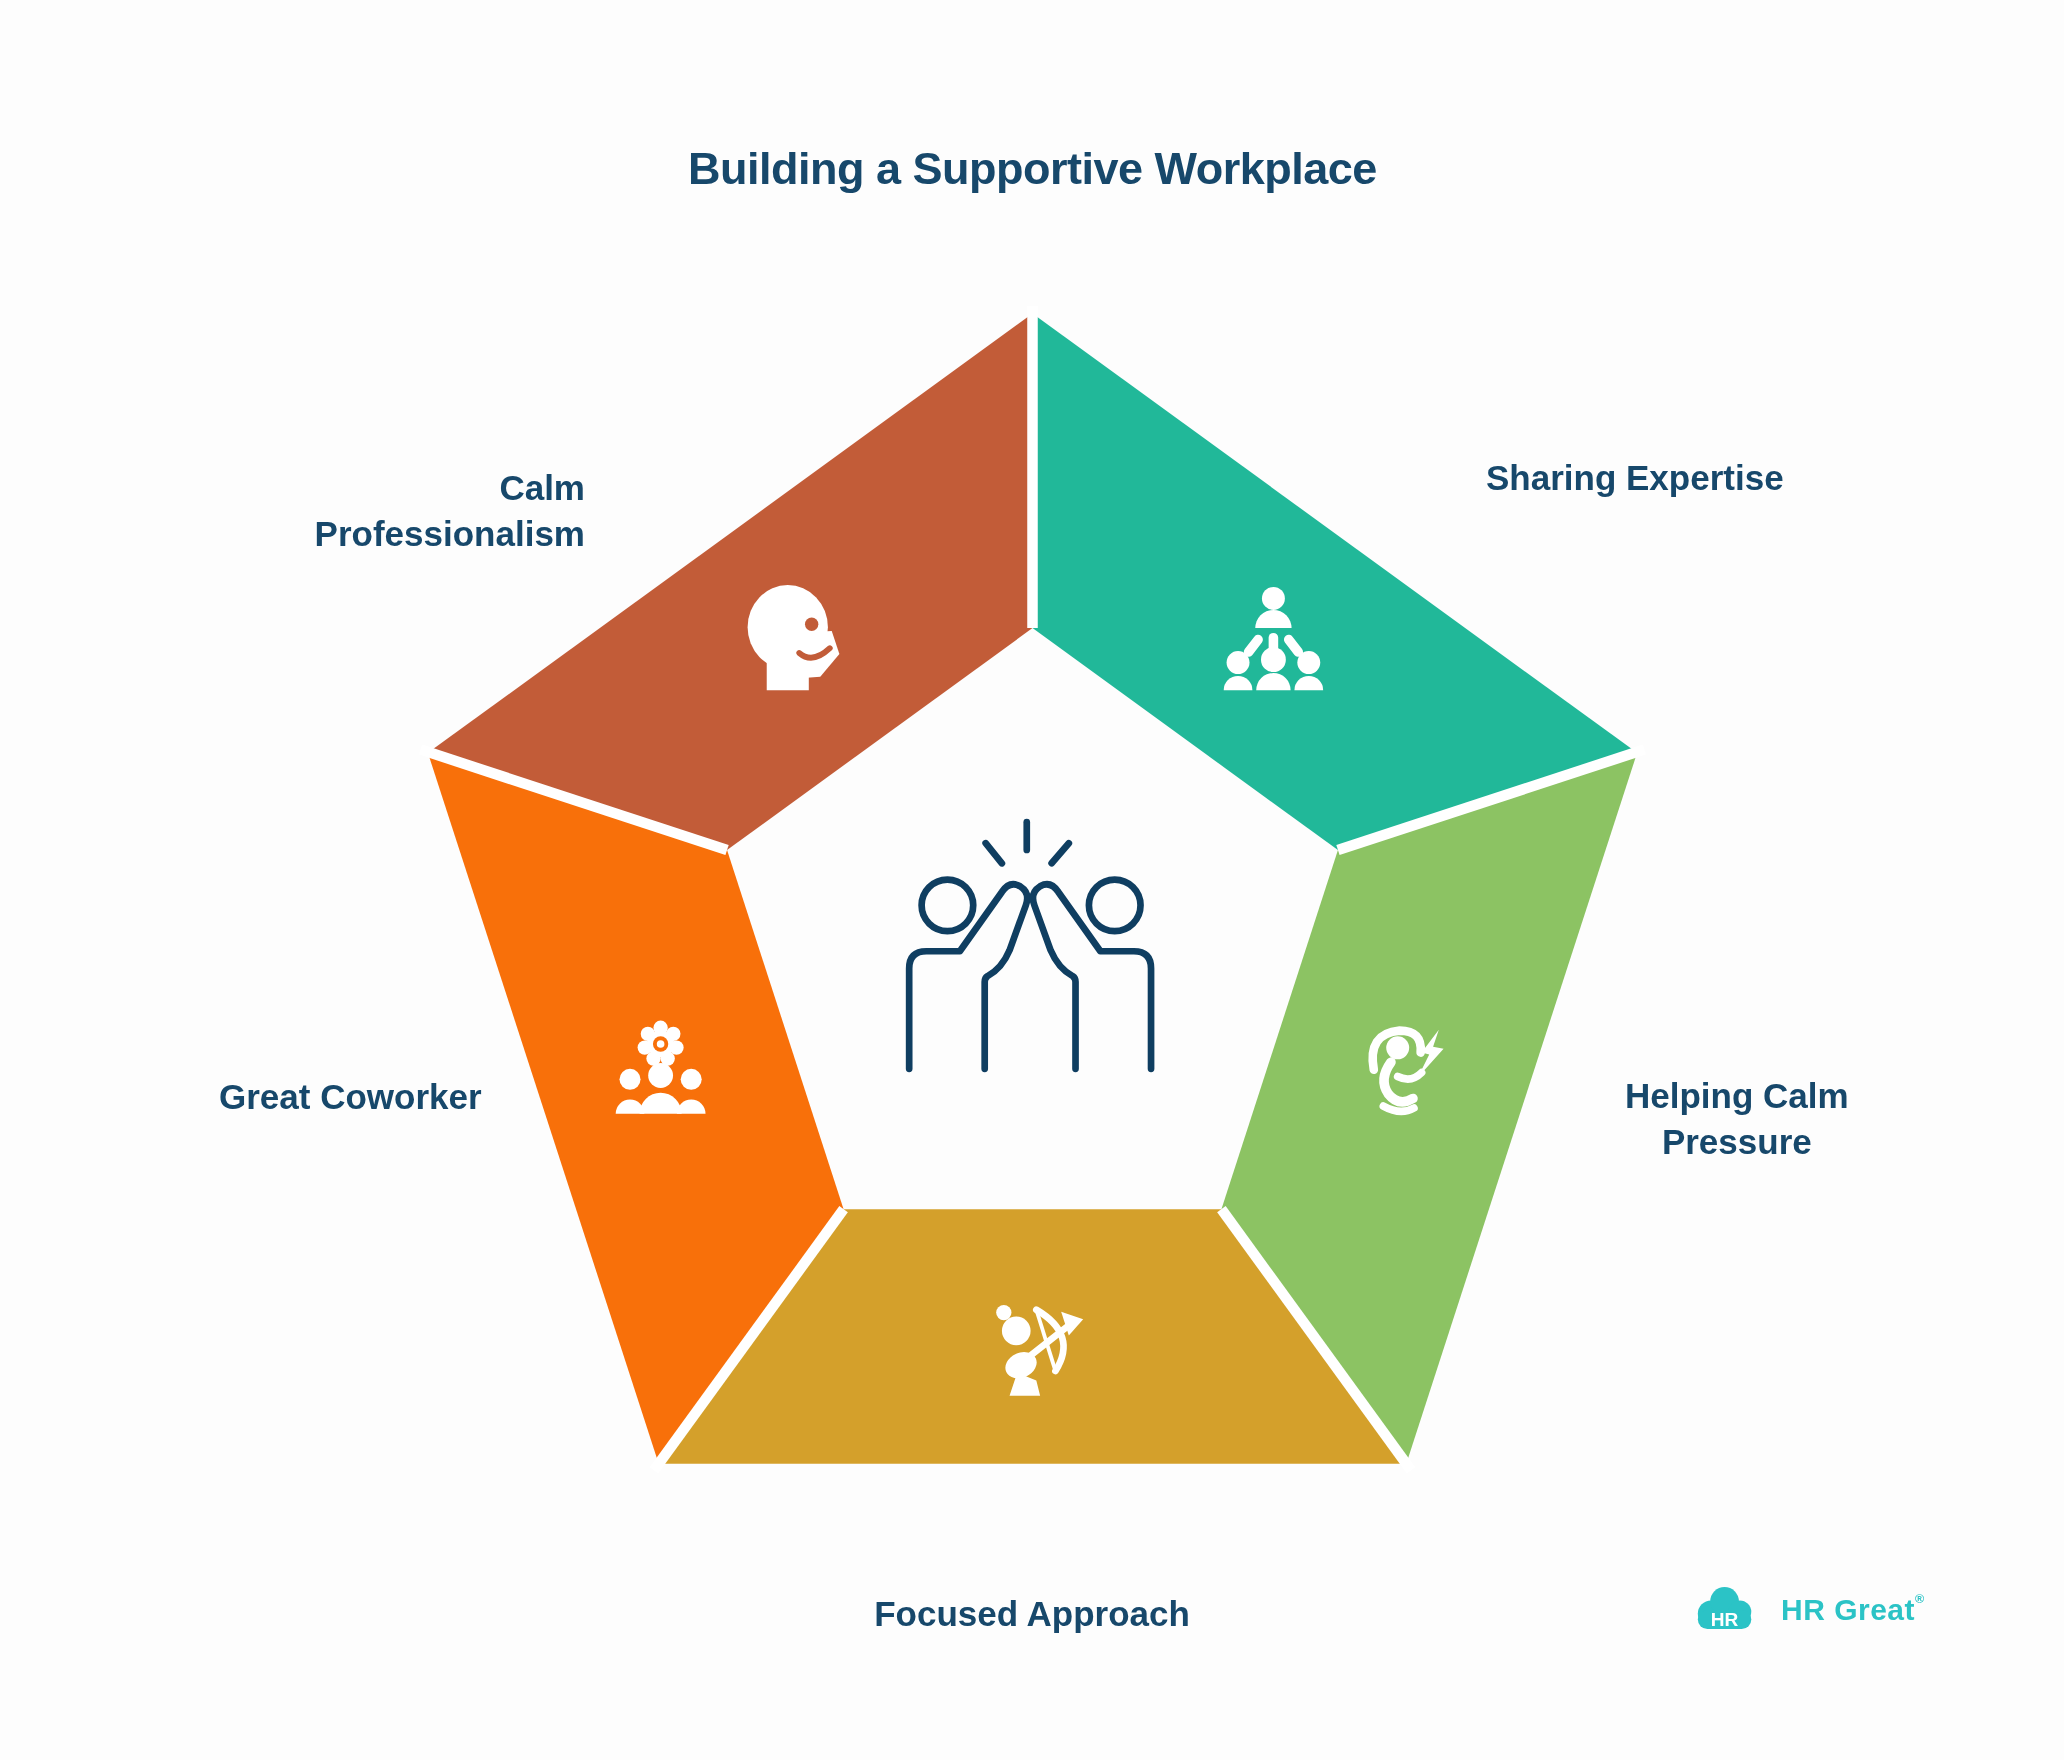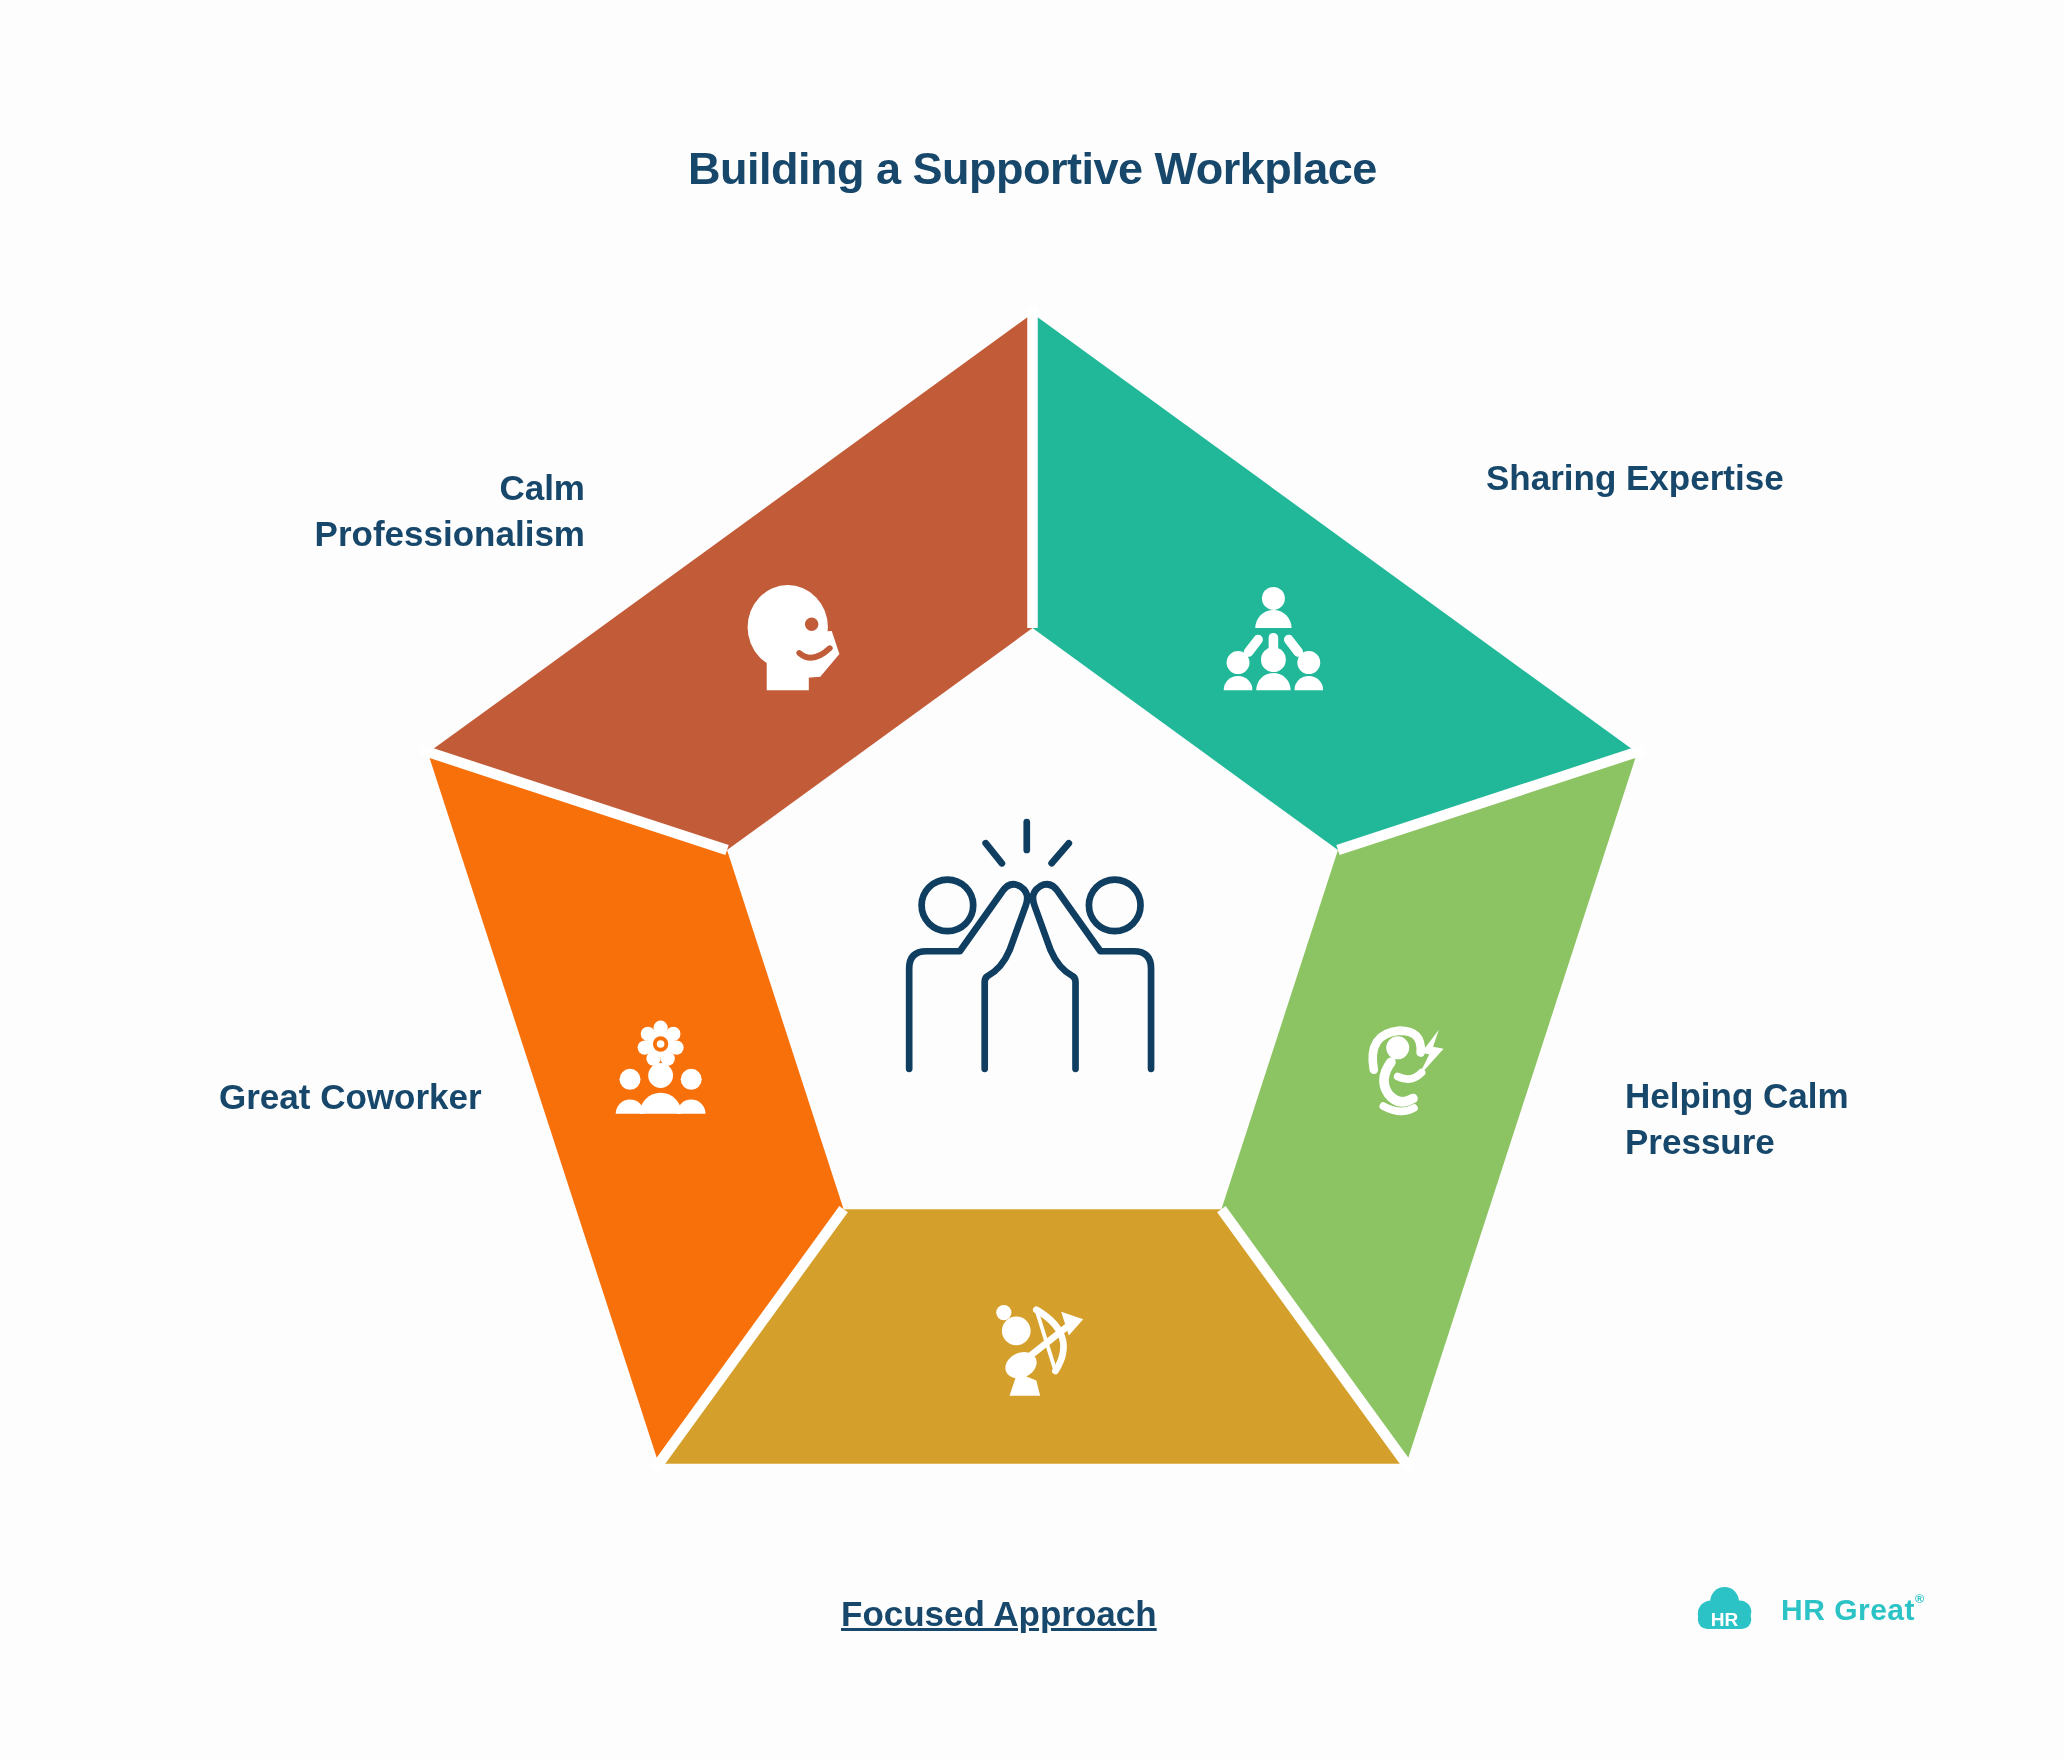--- a/index.html
+++ b/index.html
@@ -2,26 +2,26 @@
 <html><head>
 <meta charset="utf-8">
 <style>
   html,body{margin:0;padding:0;background:#fdfdfd;}
   body{width:2065px;height:1761px;position:relative;overflow:hidden;
        font-family:"Liberation Sans","DejaVu Sans",sans-serif;}
   .stage{position:absolute;left:0;top:0;}
   .title{position:absolute;left:0;top:143px;width:2065px;text-align:center;
          font-size:45px;font-weight:700;color:#17486B;letter-spacing:-0.5px;}
   .seg-label{position:absolute;font-size:35px;font-weight:700;color:#17486B;
-             line-height:46px;white-space:pre-line;}
+             line-height:46px;white-space:pre-line;text-align:center;}
   .lbl-calm{left:249px;top:421px;width:336px;text-align:right;margin-top:44px;}
   .lbl-sharing{left:1486px;top:455px;}
   .lbl-helping{left:1625px;top:1073px;}
   .lbl-great{left:196px;top:1074px;margin-left:23px;}
-  .lbl-focused{left:841px;top:1591px;width:382px;text-align:left;text-decoration:underline;}
+  .lbl-focused{left:841px;top:1591px;width:382px;text-align:center;}
   .logo{position:absolute;left:1694px;top:1585px;display:flex;align-items:center;gap:24px;}
   .logo-text{font-size:30px;font-weight:700;color:#2BC3C6;letter-spacing:0.5px;}
   .logo-reg{font-size:12.4px;vertical-align:17px;font-weight:700;}
 </style>
 </head>
 <body>
 
 <div class="title">Building a Supportive Workplace</div>
 
 <svg class="stage" width="2065" height="1761" viewBox="0 0 2160 1842">

